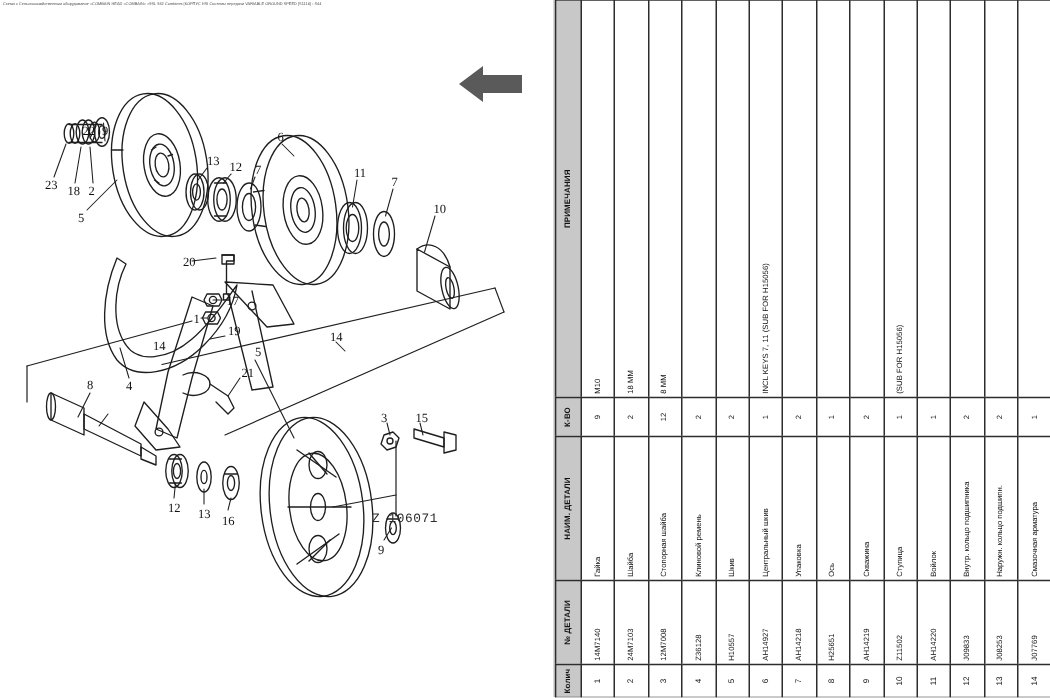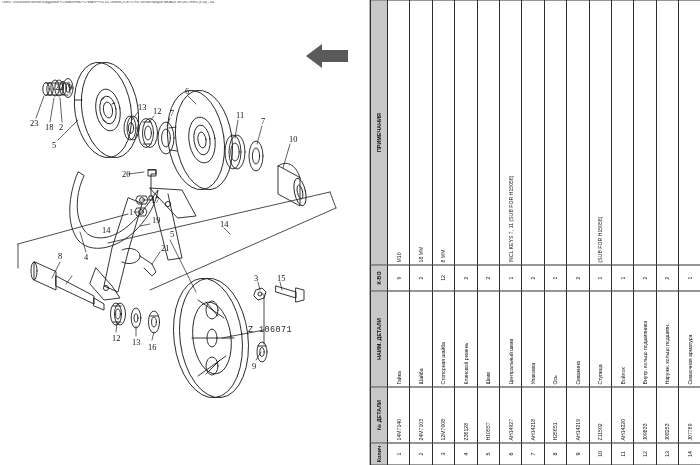--- a/index.html
+++ b/index.html
@@ -32,21 +32,21 @@
     font-size: 2.6px;
     line-height: 3.4px;
     color: #4a4a4a;
     letter-spacing: .01px;
     white-space: nowrap;
     overflow: hidden;
   }
   #diagram-svg { position: absolute; left: 0; top: 0; }
   #diagram-code {
     position: absolute;
-    left: 248px; top: 325px;
+    left: 248px; top: 341px;
     font-family: "Liberation Mono", monospace;
     font-size: 8.5px;
     color: #2b2b2b;
     letter-spacing: .4px;
   }
 
   
   #table-panel {
     position: relative;
     width: 330px; height: 465px;

